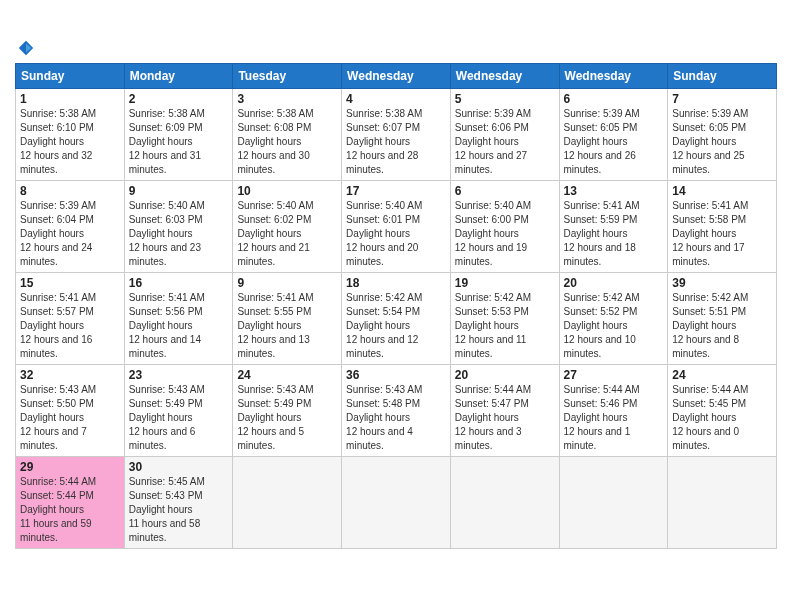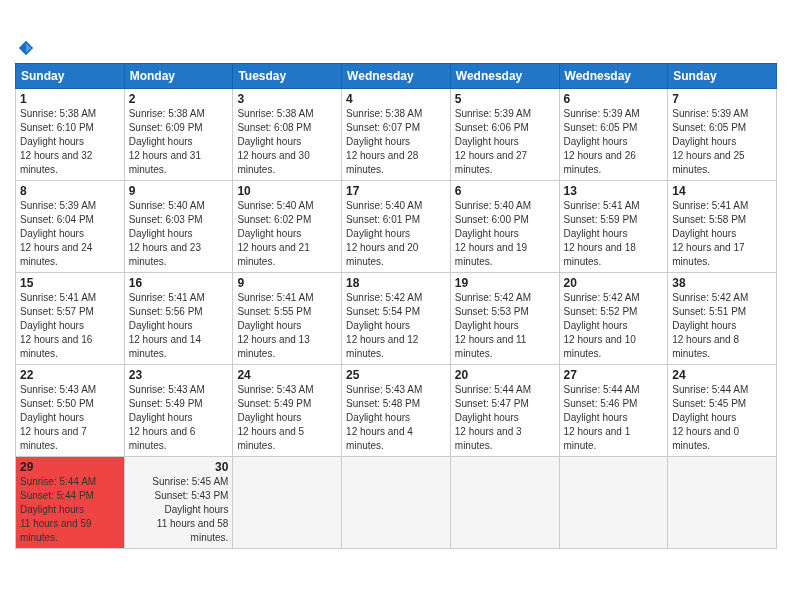--- a/index.html
+++ b/index.html
@@ -207,60 +207,60 @@
           </td>
           <td>
             <span class="day-num">19</span>
             <div class="cell-info">Sunrise: 5:42 AM<br>Sunset: 5:53 PM<br>Daylight hours<br>12 hours and 11 minutes.</div>
           </td>
           <td>
             <span class="day-num">20</span>
             <div class="cell-info">Sunrise: 5:42 AM<br>Sunset: 5:52 PM<br>Daylight hours<br>12 hours and 10 minutes.</div>
           </td>
           <td>
-            <span class="day-num">38</span>
+            <span class="day-num">39</span>
             <div class="cell-info">Sunrise: 5:42 AM<br>Sunset: 5:51 PM<br>Daylight hours<br>12 hours and 8 minutes.</div>
           </td>
         </tr>
         <tr>
           <td>
-            <span class="day-num">22</span>
+            <span class="day-num">32</span>
             <div class="cell-info">Sunrise: 5:43 AM<br>Sunset: 5:50 PM<br>Daylight hours<br>12 hours and 7 minutes.</div>
           </td>
           <td>
             <span class="day-num">23</span>
             <div class="cell-info">Sunrise: 5:43 AM<br>Sunset: 5:49 PM<br>Daylight hours<br>12 hours and 6 minutes.</div>
           </td>
           <td>
             <span class="day-num">24</span>
             <div class="cell-info">Sunrise: 5:43 AM<br>Sunset: 5:49 PM<br>Daylight hours<br>12 hours and 5 minutes.</div>
           </td>
           <td>
-            <span class="day-num">25</span>
+            <span class="day-num">36</span>
             <div class="cell-info">Sunrise: 5:43 AM<br>Sunset: 5:48 PM<br>Daylight hours<br>12 hours and 4 minutes.</div>
           </td>
           <td>
             <span class="day-num">20</span>
             <div class="cell-info">Sunrise: 5:44 AM<br>Sunset: 5:47 PM<br>Daylight hours<br>12 hours and 3 minutes.</div>
           </td>
           <td>
             <span class="day-num">27</span>
             <div class="cell-info">Sunrise: 5:44 AM<br>Sunset: 5:46 PM<br>Daylight hours<br>12 hours and 1 minute.</div>
           </td>
           <td>
             <span class="day-num">24</span>
             <div class="cell-info">Sunrise: 5:44 AM<br>Sunset: 5:45 PM<br>Daylight hours<br>12 hours and 0 minutes.</div>
           </td>
         </tr>
         <tr style="background: rgb(245, 245, 245);">
-          <td style="background: #ef4444;">
+          <td style="background: #f9a8d4;">
             <span class="day-num">29</span>
             <div class="cell-info">Sunrise: 5:44 AM<br>Sunset: 5:44 PM<br>Daylight hours<br>11 hours and 59 minutes.</div>
           </td>
-          <td style="background: rgb(245, 245, 245); text-align: right;">
+          <td style="background: rgb(245, 245, 245);">
             <span class="day-num">30</span>
             <div class="cell-info">Sunrise: 5:45 AM<br>Sunset: 5:43 PM<br>Daylight hours<br>11 hours and 58 minutes.</div>
           </td>
           <td class="empty-cell" style="background: rgb(245, 245, 245);"></td>
           <td class="empty-cell" style="background: rgb(245, 245, 245);"></td>
           <td class="empty-cell" style="background: rgb(245, 245, 245);"></td>
           <td class="empty-cell" style="background: rgb(245, 245, 245);"></td>
           <td class="empty-cell" style="background: rgb(245, 245, 245);"></td>
         </tr>
       </tbody>

